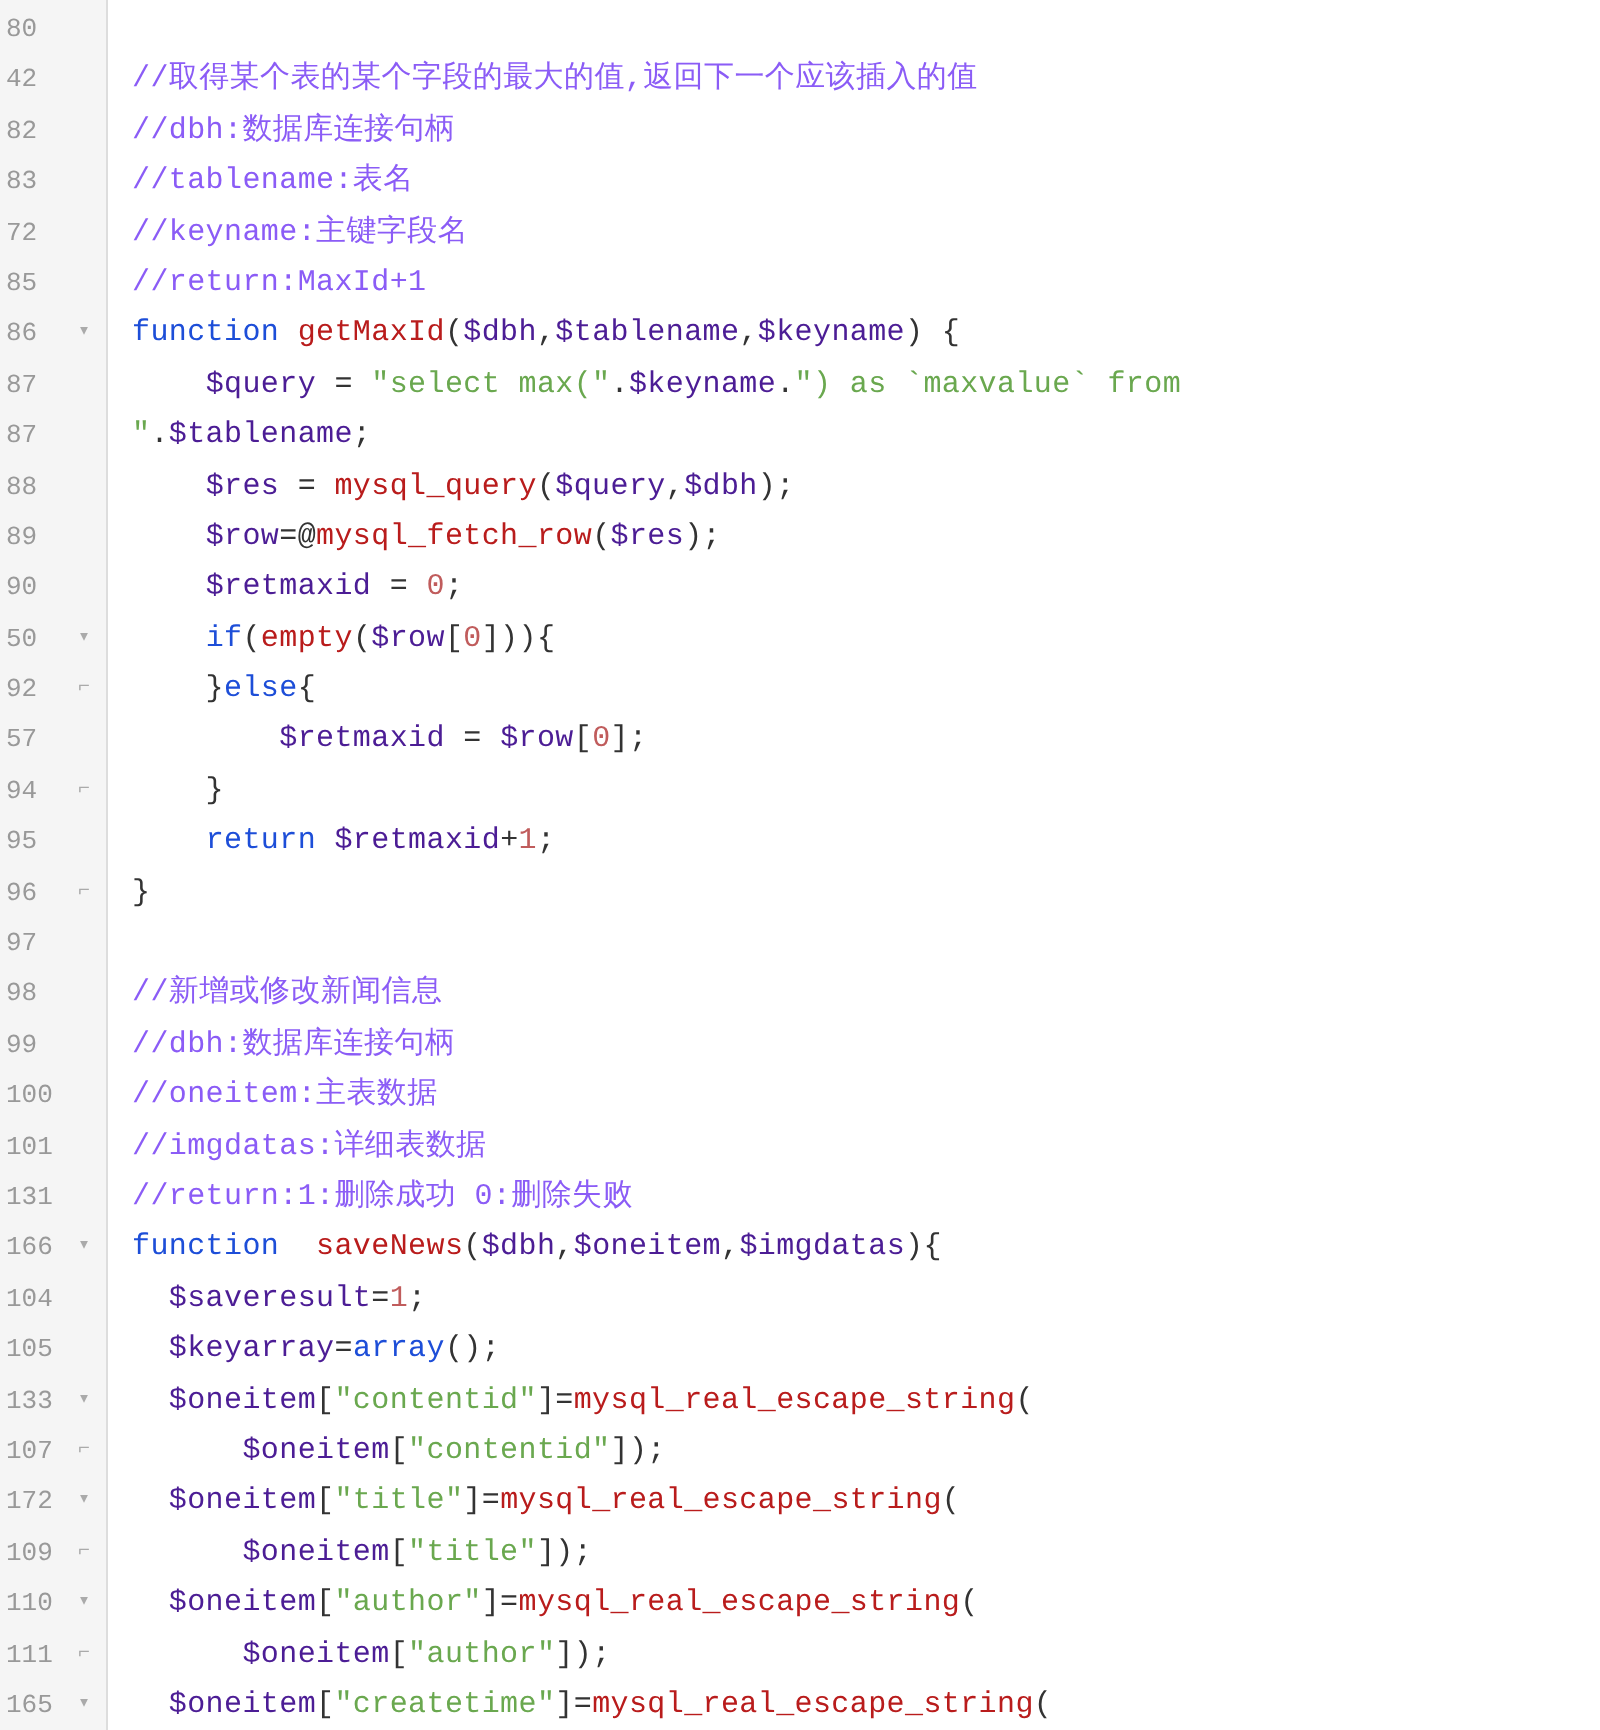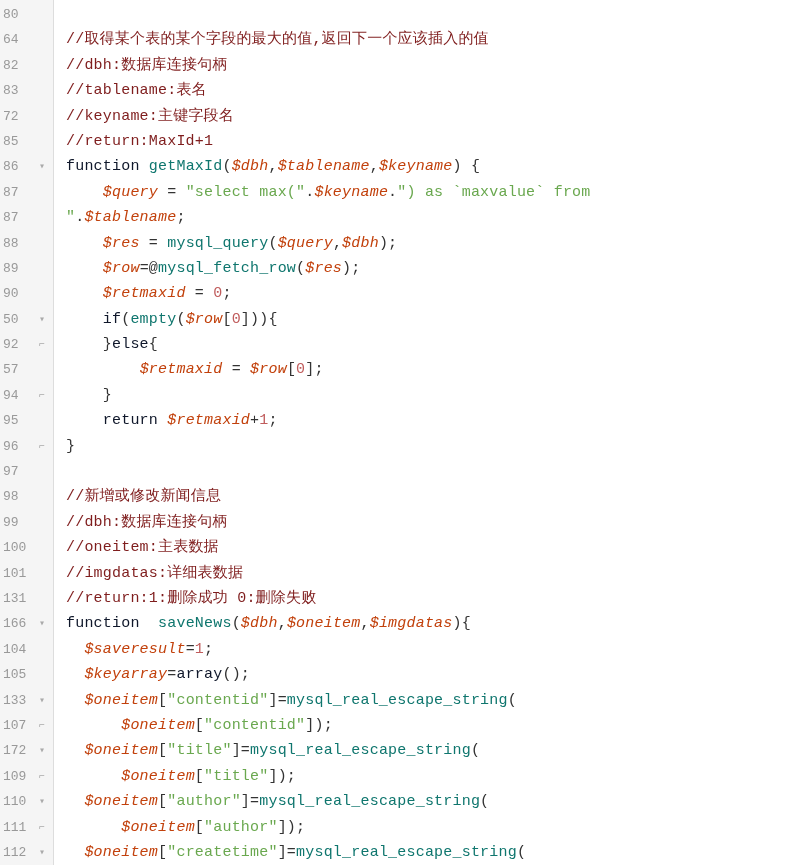--- a/index.html
+++ b/index.html
@@ -41,40 +41,40 @@
 .code {
   padding: 2px 0 2px 12px;
   white-space: pre;
   overflow: hidden;
   flex: 1;
 }
 .code-line {
   height: 25.4px;
   letter-spacing: 0.2px;
 }
-.c-cmt { color: #7f1d1d; }
-.c-kw  { color: #0f172a; font-weight: 500; }
-.c-fn  { color: #0f766e; }
-.c-var { color: #c2410c; font-style: italic; }
+.c-cmt { color: #8b5cf6; }
+.c-kw  { color: #1d4ed8; font-weight: 500; }
+.c-fn  { color: #b91c1c; }
+.c-var { color: #4c1d95; }
 .c-str { color: #6aa84f; }
 .c-num { color: #c05c5c; }
 .c-op  { color: #333; }
 .c-punc{ color: #333; }
 .c-bkt { color: #333; }
 </style>
 </head>
 <body>
 
 <div class="gutter" id="gutter">
     <div class="gutter-line">
       <span class="lnum">80</span>
       <span class="fold"></span>
     </div>
     <div class="gutter-line">
-      <span class="lnum">64</span>
+      <span class="lnum">42</span>
       <span class="fold"></span>
     </div>
     <div class="gutter-line">
       <span class="lnum">82</span>
       <span class="fold"></span>
     </div>
     <div class="gutter-line">
       <span class="lnum">83</span>
       <span class="fold"></span>
     </div>
@@ -188,17 +188,17 @@
     </div>
     <div class="gutter-line">
       <span class="lnum">110</span>
       <span class="fold">▾</span>
     </div>
     <div class="gutter-line">
       <span class="lnum">111</span>
       <span class="fold">⌐</span>
     </div>
     <div class="gutter-line">
-      <span class="lnum">112</span>
+      <span class="lnum">165</span>
       <span class="fold">▾</span>
     </div>
   </div>
 <div class="code" id="code"><div class="code-line"></div><div class="code-line"><span class="c-cmt">//取得某个表的某个字段的最大的值,返回下一个应该插入的值</span></div><div class="code-line"><span class="c-cmt">//dbh:数据库连接句柄</span></div><div class="code-line"><span class="c-cmt">//tablename:表名</span></div><div class="code-line"><span class="c-cmt">//keyname:主键字段名</span></div><div class="code-line"><span class="c-cmt">//return:MaxId+1</span></div><div class="code-line"><span class="c-kw">function</span><span class=""> </span><span class="c-fn">getMaxId</span><span class="c-punc">(</span><span class="c-var">$dbh</span><span class="c-punc">,</span><span class="c-var">$tablename</span><span class="c-punc">,</span><span class="c-var">$keyname</span><span class="c-punc">) {</span></div><div class="code-line"><span class="">    </span><span class="c-var">$query</span><span class="c-op"> = </span><span class="c-str">"select max("</span><span class="c-op">.</span><span class="c-var">$keyname</span><span class="c-op">.</span><span class="c-str">") as `maxvalue` from </span></div><div class="code-line"><span class="c-str">"</span><span class="c-op">.</span><span class="c-var">$tablename</span><span class="c-punc">;</span></div><div class="code-line"><span class="">    </span><span class="c-var">$res</span><span class="c-op"> = </span><span class="c-fn">mysql_query</span><span class="c-punc">(</span><span class="c-var">$query</span><span class="c-punc">,</span><span class="c-var">$dbh</span><span class="c-punc">);</span></div><div class="code-line"><span class="">    </span><span class="c-var">$row</span><span class="c-op">=@</span><span class="c-fn">mysql_fetch_row</span><span class="c-punc">(</span><span class="c-var">$res</span><span class="c-punc">);</span></div><div class="code-line"><span class="">    </span><span class="c-var">$retmaxid</span><span class="c-op"> = </span><span class="c-num">0</span><span class="c-punc">;</span></div><div class="code-line"><span class="">    </span><span class="c-kw">if</span><span class="c-punc">(</span><span class="c-fn">empty</span><span class="c-punc">(</span><span class="c-var">$row</span><span class="c-bkt">[</span><span class="c-num">0</span><span class="c-punc">])){</span></div><div class="code-line"><span class="c-punc">    }</span><span class="c-kw">else</span><span class="c-punc">{</span></div><div class="code-line"><span class="">        </span><span class="c-var">$retmaxid</span><span class="c-op"> = </span><span class="c-var">$row</span><span class="c-bkt">[</span><span class="c-num">0</span><span class="c-punc">];</span></div><div class="code-line"><span class="c-punc">    }</span></div><div class="code-line"><span class="">    </span><span class="c-kw">return</span><span class=""> </span><span class="c-var">$retmaxid</span><span class="c-op">+</span><span class="c-num">1</span><span class="c-punc">;</span></div><div class="code-line"><span class="c-punc">}</span></div><div class="code-line"></div><div class="code-line"><span class="c-cmt">//新增或修改新闻信息</span></div><div class="code-line"><span class="c-cmt">//dbh:数据库连接句柄</span></div><div class="code-line"><span class="c-cmt">//oneitem:主表数据</span></div><div class="code-line"><span class="c-cmt">//imgdatas:详细表数据</span></div><div class="code-line"><span class="c-cmt">//return:1:删除成功 0:删除失败</span></div><div class="code-line"><span class="c-kw">function</span><span class="">  </span><span class="c-fn">saveNews</span><span class="c-punc">(</span><span class="c-var">$dbh</span><span class="c-punc">,</span><span class="c-var">$oneitem</span><span class="c-punc">,</span><span class="c-var">$imgdatas</span><span class="c-punc">){</span></div><div class="code-line"><span class="">  </span><span class="c-var">$saveresult</span><span class="c-op">=</span><span class="c-num">1</span><span class="c-punc">;</span></div><div class="code-line"><span class="">  </span><span class="c-var">$keyarray</span><span class="c-op">=</span><span class="c-kw">array</span><span class="c-punc">();</span></div><div class="code-line"><span class="">  </span><span class="c-var">$oneitem</span><span class="c-bkt">[</span><span class="c-str">"contentid"</span><span class="c-punc">]=</span><span class="c-fn">mysql_real_escape_string</span><span class="c-punc">(</span></div><div class="code-line"><span class="">      </span><span class="c-var">$oneitem</span><span class="c-bkt">[</span><span class="c-str">"contentid"</span><span class="c-punc">]);</span></div><div class="code-line"><span class="">  </span><span class="c-var">$oneitem</span><span class="c-bkt">[</span><span class="c-str">"title"</span><span class="c-punc">]=</span><span class="c-fn">mysql_real_escape_string</span><span class="c-punc">(</span></div><div class="code-line"><span class="">      </span><span class="c-var">$oneitem</span><span class="c-bkt">[</span><span class="c-str">"title"</span><span class="c-punc">]);</span></div><div class="code-line"><span class="">  </span><span class="c-var">$oneitem</span><span class="c-bkt">[</span><span class="c-str">"author"</span><span class="c-punc">]=</span><span class="c-fn">mysql_real_escape_string</span><span class="c-punc">(</span></div><div class="code-line"><span class="">      </span><span class="c-var">$oneitem</span><span class="c-bkt">[</span><span class="c-str">"author"</span><span class="c-punc">]);</span></div><div class="code-line"><span class="">  </span><span class="c-var">$oneitem</span><span class="c-bkt">[</span><span class="c-str">"createtime"</span><span class="c-punc">]=</span><span class="c-fn">mysql_real_escape_string</span><span class="c-punc">(</span></div></div>
 
 </body></html>

